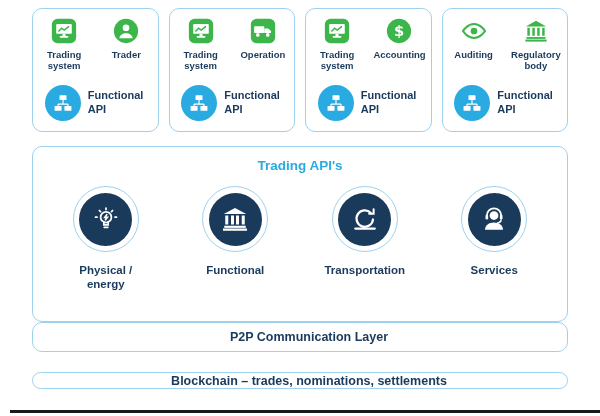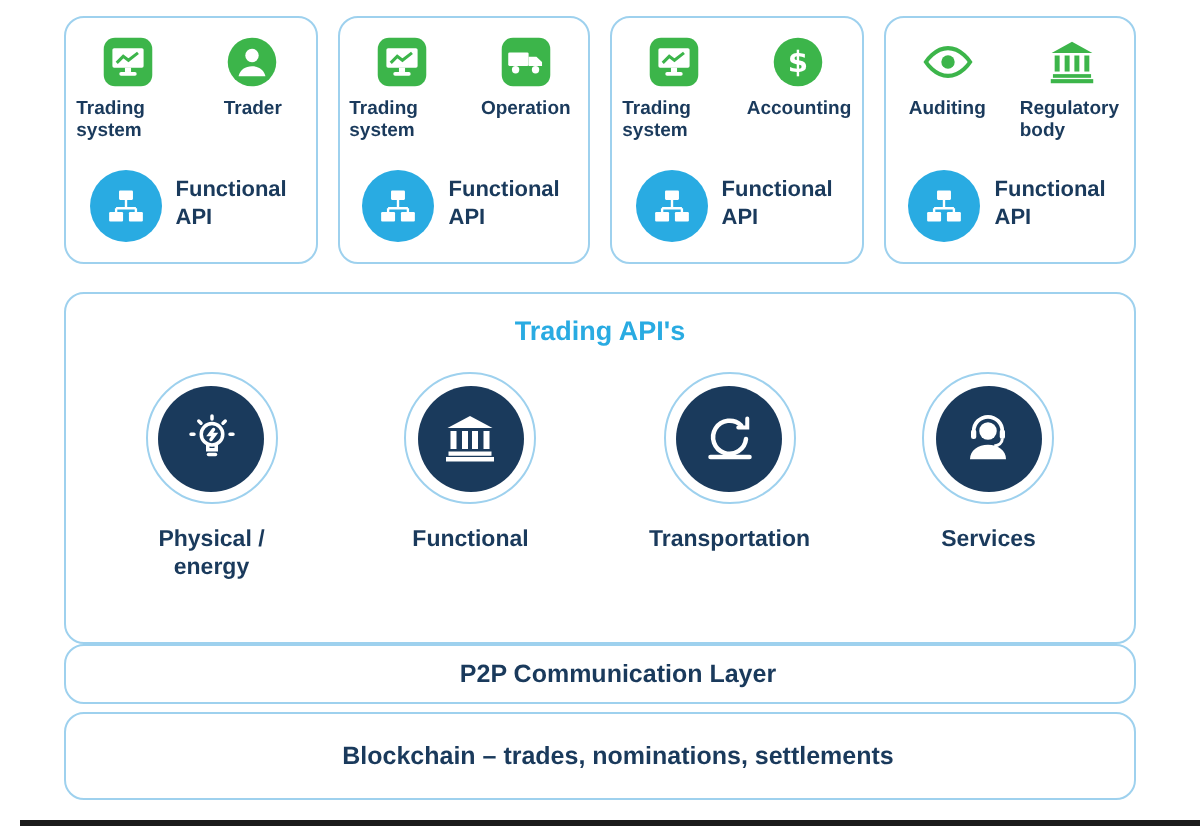--- a/index.html
+++ b/index.html
@@ -9,40 +9,40 @@
     color:#1a3a5c;
   }
   .box{border:1.5px solid #9ed1ee;border-radius:10px;background:#fff;box-sizing:border-box;}
 
   
   .top-row{position:absolute;left:32px;right:32px;top:8px;height:124px;display:flex;gap:10px;}
   .group-box{flex:1;display:flex;flex-direction:column;align-items:center;padding-top:9px;}
   .pair{display:flex;width:100%;justify-content:space-evenly;}
   .pair-item{display:flex;flex-direction:column;align-items:center;width:50%;}
   .icon-sm svg{width:26px;height:26px;display:block;}
-  .pair-label{margin-top:5px;font-size:9.5px;font-weight:bold;text-align:left;line-height:1.18;max-width:52px;}
+  .pair-label{margin-top:5px;font-size:9.5px;font-weight:bold;text-align:center;line-height:1.18;max-width:52px;}
   .api-row{display:flex;align-items:center;gap:7px;margin-top:auto;margin-bottom:10px;}
   .api-circle{width:36px;height:36px;border-radius:50%;background:#29abe2;display:flex;align-items:center;justify-content:center;flex:0 0 auto;}
   .api-circle svg{width:22px;height:22px;display:block;}
   .api-label{font-size:11px;font-weight:bold;line-height:1.25;width:58px;}
 
   
   .trading-box{position:absolute;left:32px;right:32px;top:146px;height:176px;}
   .trading-title{text-align:center;margin-top:11px;color:#29abe2;font-weight:bold;font-size:13.5px;}
   .api-items{display:flex;justify-content:space-around;padding:0 8px;margin-top:13px;}
   .api-item{display:flex;flex-direction:column;align-items:center;width:100px;}
   .ring{width:66px;height:66px;border:1.3px solid #9ed1ee;border-radius:50%;display:flex;align-items:center;justify-content:center;box-sizing:border-box;}
   .navy-circle{width:53px;height:53px;border-radius:50%;background:#1a3a5c;display:flex;align-items:center;justify-content:center;}
   .navy-circle svg{width:30px;height:30px;display:block;}
   .api-item-label{margin-top:11px;font-size:11.5px;font-weight:bold;text-align:center;line-height:1.25;max-width:84px;}
 
   
   .layer{position:absolute;left:32px;right:32px;display:flex;align-items:center;justify-content:center;font-weight:bold;font-size:12.5px;padding-left:18px;}
   .layer-p2p{top:322px;height:30px;}
-  .layer-blockchain{top:356px;height:44px;}
+  .layer-blockchain{top:372px;height:17px;}
 
   .bottom-line{position:absolute;left:10px;right:0;bottom:3px;height:3px;background:#1b1b1b;}
 </style>
 </head>
 <body>
 
 <div class="top-row">
 
   <div class="box group-box">
     <div class="pair">

